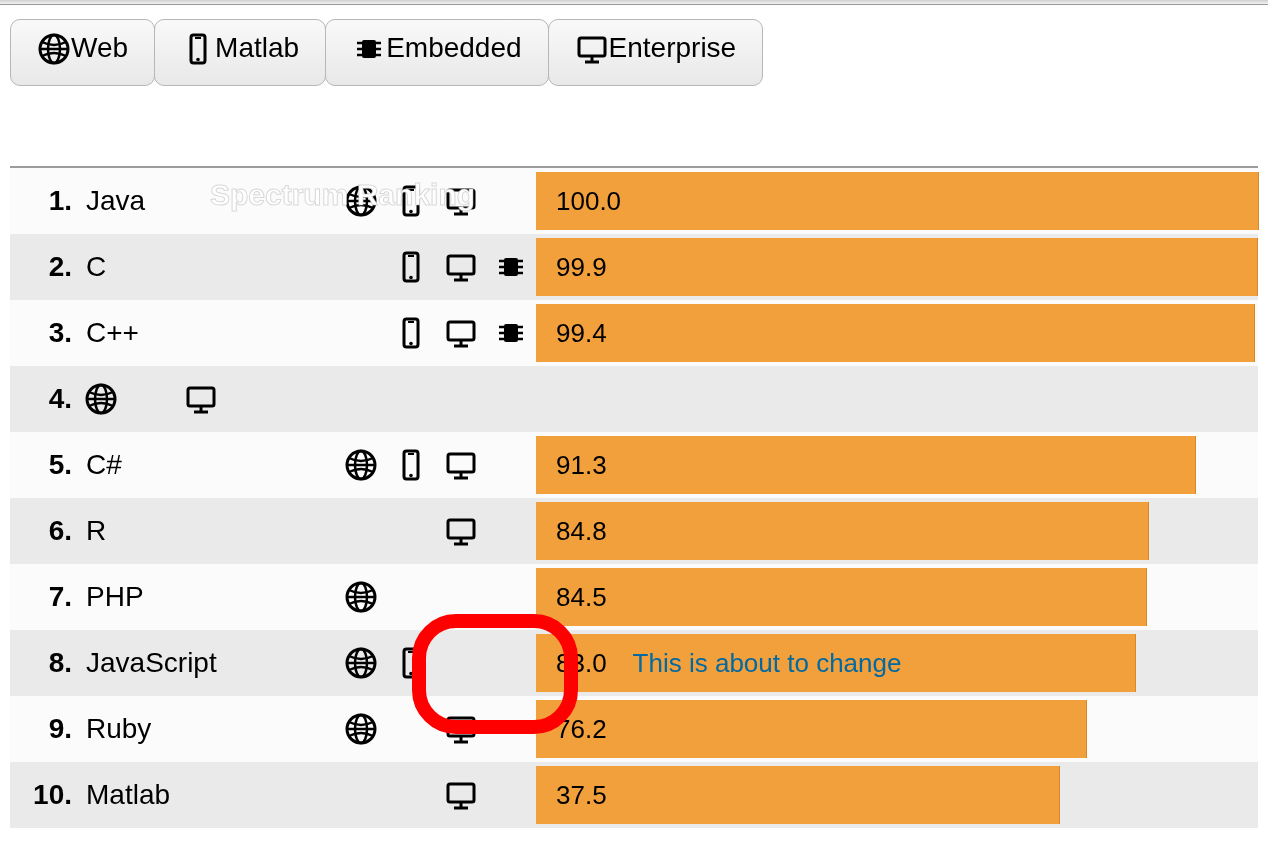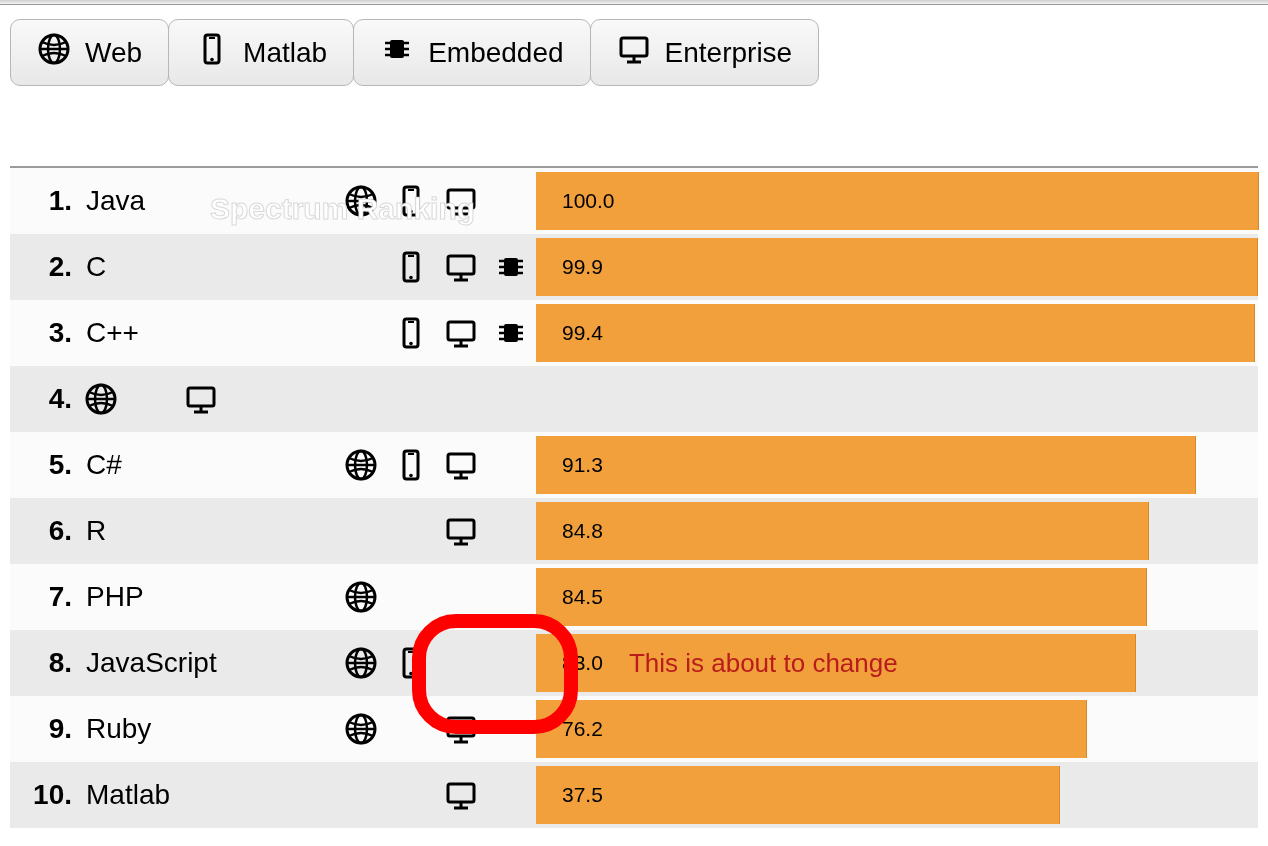--- a/index.html
+++ b/index.html
@@ -1,21 +1,21 @@
 <!DOCTYPE html>
 <html><head>
 <meta charset="utf-8">
 <style>
   html,body{margin:0;padding:0;background:#fff;font-family:Helvetica,Arial,sans-serif;color:#000;}
   body{width:1268px;}
   .container{padding:8px 10px;}
   
   .tabbar{display:flex;gap:0;margin-top:6px;}
   .tab{
-    display:flex;align-items:center;gap:14px;
+    display:flex;align-items:flex-start;
     padding:12px 26px;
     font-size:28px;
     background:linear-gradient(#f9f9f9,#e8e8e8);
     border:1px solid #b7b7b7;
     border-radius:10px;
     margin-right:-1px;
     cursor:pointer;
     user-select:none;
   }
   .tab svg{width:34px;height:34px;}
@@ -24,22 +24,22 @@
   .row{display:flex;align-items:center;height:66px;}
   .row:nth-child(odd){background:#eaeaea;}
   .row:nth-child(even){background:#fbfbfb;}
   .rank{width:62px;text-align:right;font-weight:bold;font-size:28px;padding-right:4px;}
   .lang{width:250px;font-size:28px;padding-left:10px;}
   .icons{width:200px;display:flex;align-items:center;}
   .islot{width:50px;display:flex;align-items:center;justify-content:center;}
   .islot svg{width:34px;height:34px;}
   .barcell{flex:1;position:relative;height:100%;display:flex;align-items:center;}
   .bar{position:absolute;top:4px;bottom:4px;left:0;background:#f2a03c;border-right:1px solid #d6882a;}
-  .val{position:relative;z-index:2;font-size:21px;padding-left:26px;}
-  .note{position:relative;z-index:2;font-size:26px;color:#b91c1c;margin-left:26px;}
+  .val{position:relative;z-index:2;font-size:26px;padding-left:20px;}
+  .note{position:relative;z-index:2;font-size:26px;color:#0369a1;margin-left:26px;}
   
   .ghost{
     position:absolute;
     color:#fff;
     font-size:30px;
     font-weight:bold;
     -webkit-text-stroke:1px rgba(180,180,180,0.5);
     pointer-events:none;
   }
   
@@ -114,21 +114,21 @@
     <div class="tab">
       <span class="ticon"><svg viewBox="0 0 34 34">
             <use href="#ic-desktop"></use>
           </svg></span>
       <span>Enterprise</span>
     </div>
   </div>
 
   <div class="tablewrap" id="tablewrap" style="position:relative;">
 
-    <div class="ghost" style="left:200px;top:24px;">Spectrum Ranking</div>
+    <div class="ghost" style="left:200px;top:10px;">Spectrum Ranking</div>
 
   <div class="row">
         <div class="rank">1.</div>
         <div class="lang">Java</div>
         <div class="icons">
           <div class="islot">
             <svg viewBox="0 0 34 34">
               <use href="#ic-globe"></use>
             </svg>
           </div>

